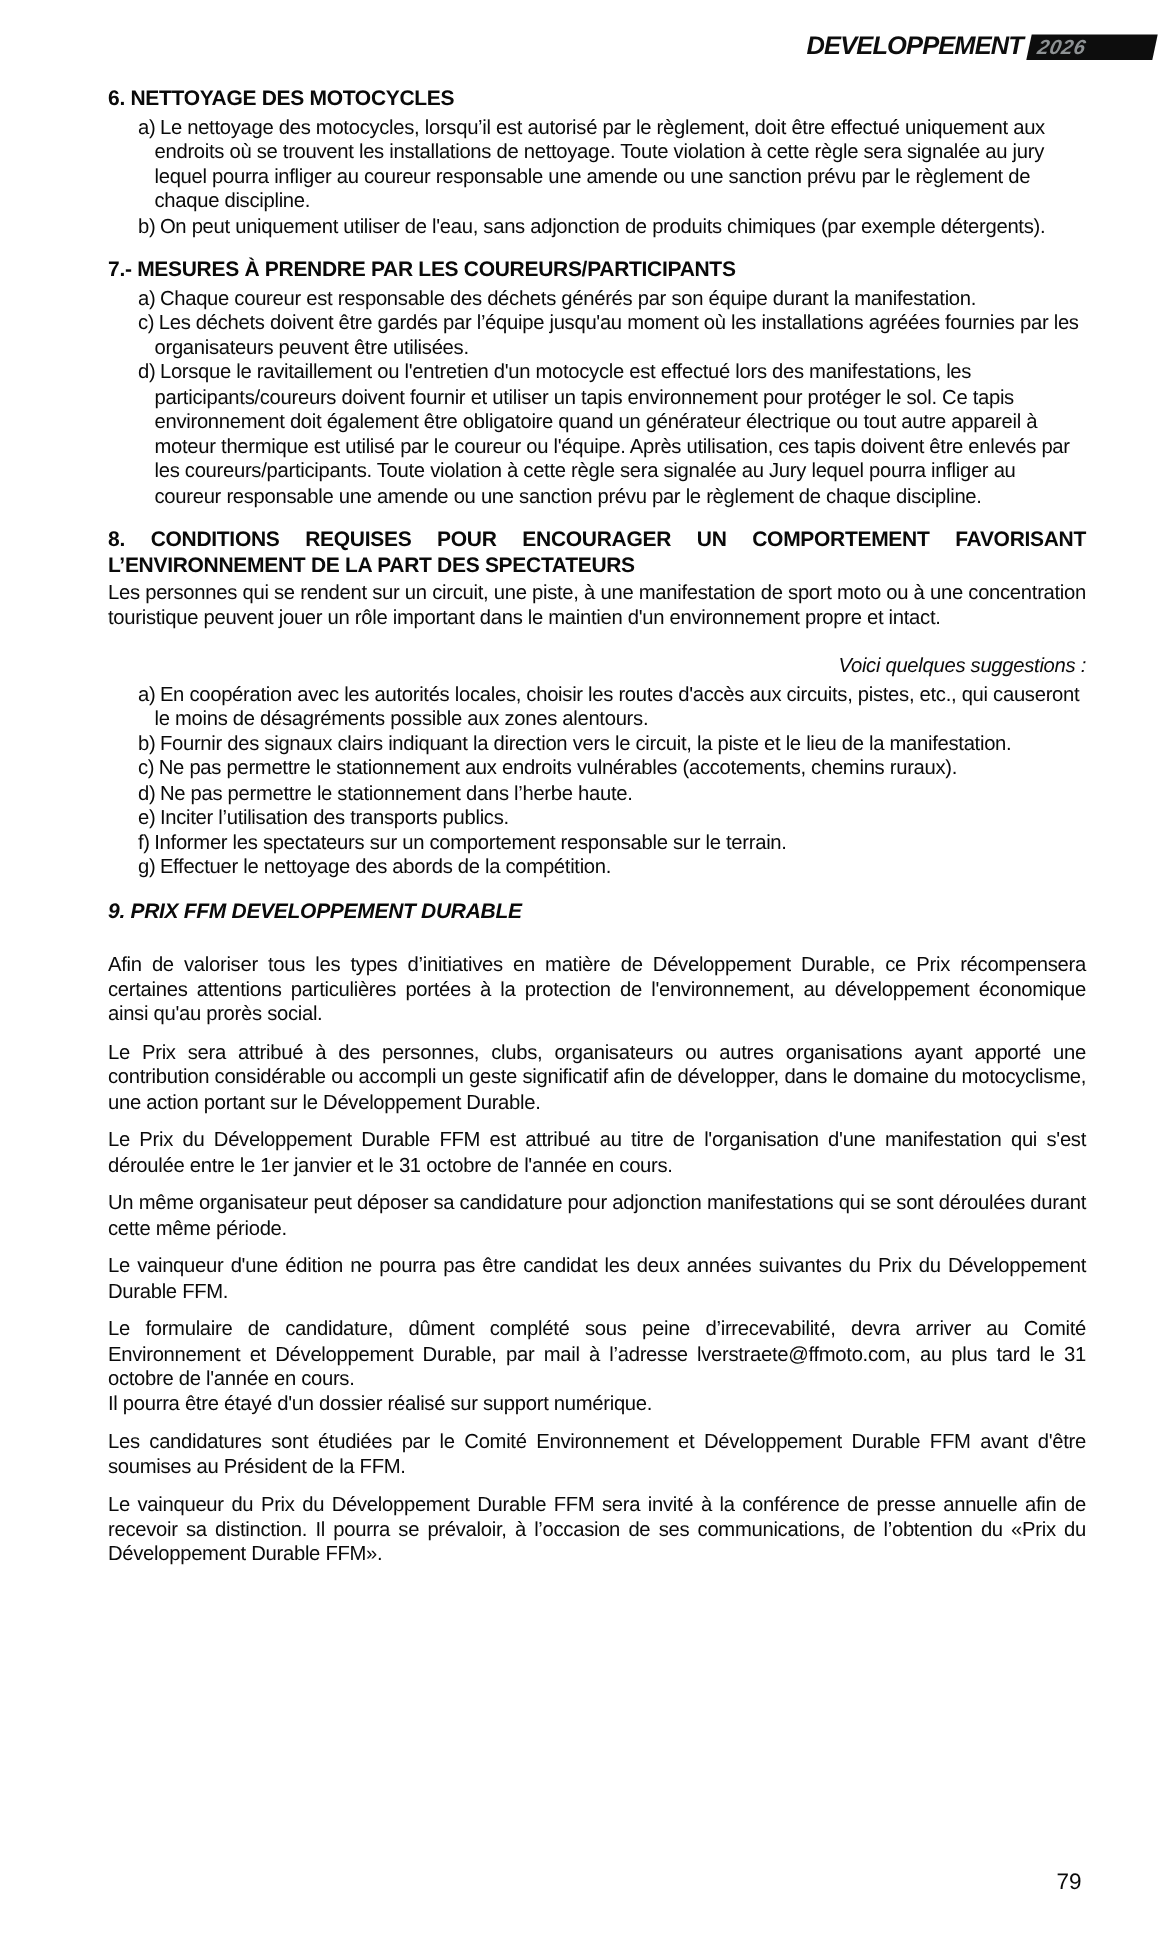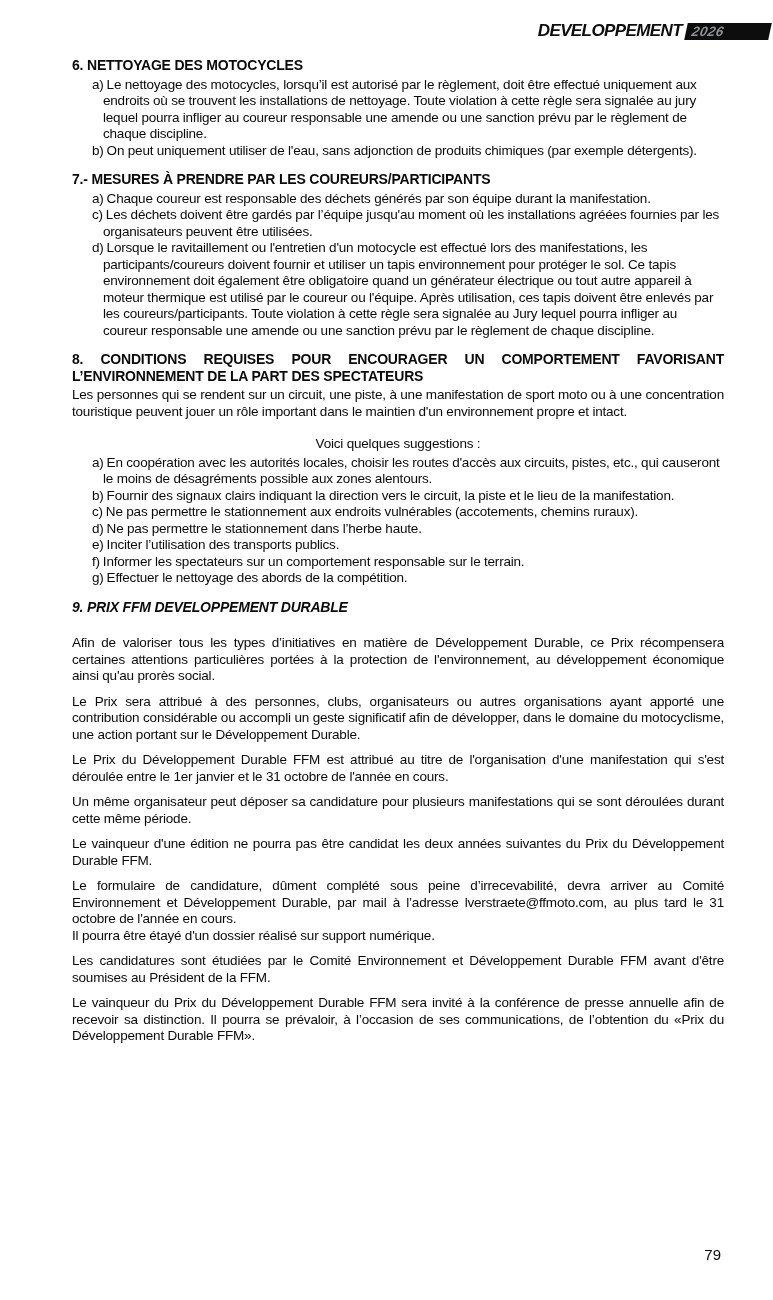--- a/index.html
+++ b/index.html
@@ -43,21 +43,21 @@
   }
   .h.first{margin-top:0;}
   .h.justify{text-align:justify;}
   .li{
     padding-left:31px;text-indent:-11px;
     text-align:left;
   }
   .li .m{margin-right:3px;}
   .para{margin:0 0 9px 0;text-align:justify;}
   .para.tight{margin-bottom:0;}
-  .plain{margin:0 0 2px 0;text-align:center;}
+  .plain{margin:0 0 2px 0;text-align:right;font-style:italic;}
   .gap-md{height:16px;}
   
   .pageno{
     position:absolute;top:1246px;right:52px;
     font-size:15px;letter-spacing:0;color:#0a0a0a;
   }
 </style>
 </head>
 <body>
 
@@ -97,21 +97,21 @@
       <div class="li"><span class="m">e)</span><span>Inciter l’utilisation des transports publics.</span></div>
       <div class="li"><span class="m">f)</span><span>Informer les spectateurs sur un comportement responsable sur le terrain.</span></div>
       <div class="li"><span class="m">g)</span><span>Effectuer le nettoyage des abords de la compétition.</span></div>
     </section>
 
     <section>
       <div class="h" style="margin-bottom:20px;font-style:italic;">9. PRIX FFM DEVELOPPEMENT DURABLE</div>
       <p class="para">Afin de valoriser tous les types d’initiatives en matière de Développement Durable, ce Prix récompensera certaines attentions particulières portées à la protection de l'environnement, au développement économique ainsi qu'au prorès social.</p>
       <p class="para">Le Prix sera attribué à des personnes, clubs, organisateurs ou autres organisations ayant apporté une contribution considérable ou accompli un geste significatif afin de développer, dans le domaine du motocyclisme, une action portant sur le Développement Durable.</p>
       <p class="para">Le Prix du Développement Durable FFM est attribué au titre de l'organisation d'une manifestation qui s'est déroulée entre le 1er janvier et le 31 octobre de l'année en cours.</p>
-      <p class="para">Un même organisateur peut déposer sa candidature pour plusieurs manifestations qui se sont déroulées durant cette même période.</p>
+      <p class="para">Un même organisateur peut déposer sa candidature pour adjonction manifestations qui se sont déroulées durant cette même période.</p>
       <p class="para">Le vainqueur d'une édition ne pourra pas être candidat les deux années suivantes du Prix du Développement Durable FFM.</p>
       <p class="para tight">Le formulaire de candidature, dûment complété sous peine d’irrecevabilité, devra arriver au Comité Environnement et Développement Durable, par mail à l’adresse lverstraete@ffmoto.com, au plus tard le 31 octobre de l'année en cours.</p>
       <p class="para" style="text-align:left;">Il pourra être étayé d'un dossier réalisé sur support numérique.</p>
       <p class="para">Les candidatures sont étudiées par le Comité Environnement et Développement Durable FFM avant d'être soumises au Président de la FFM.</p>
       <p class="para">Le vainqueur du Prix du Développement Durable FFM sera invité à la conférence de presse annuelle afin de recevoir sa distinction. Il pourra se prévaloir, à l’occasion de ses communications, de l’obtention du «Prix du Développement Durable FFM».</p>
     </section>
 
   </div>
 
   <div class="pageno">79</div>

